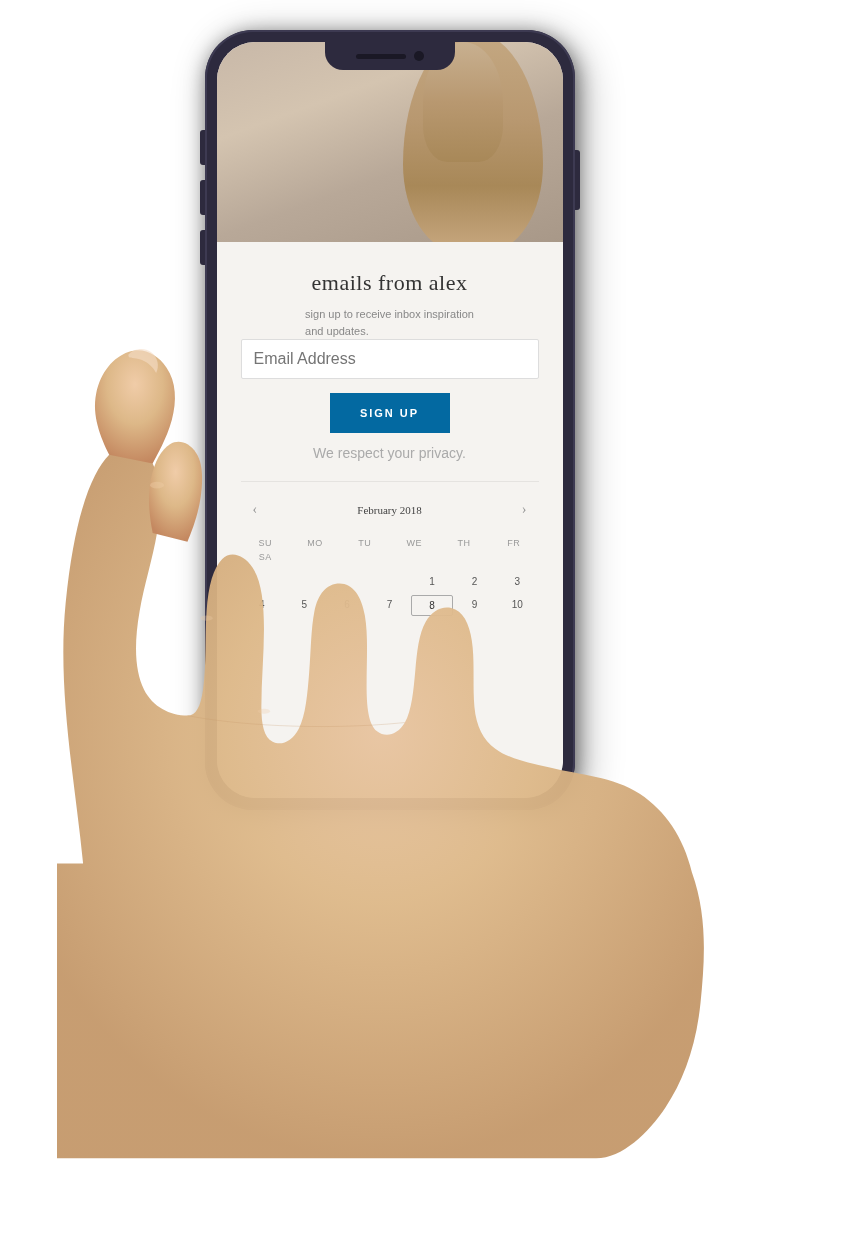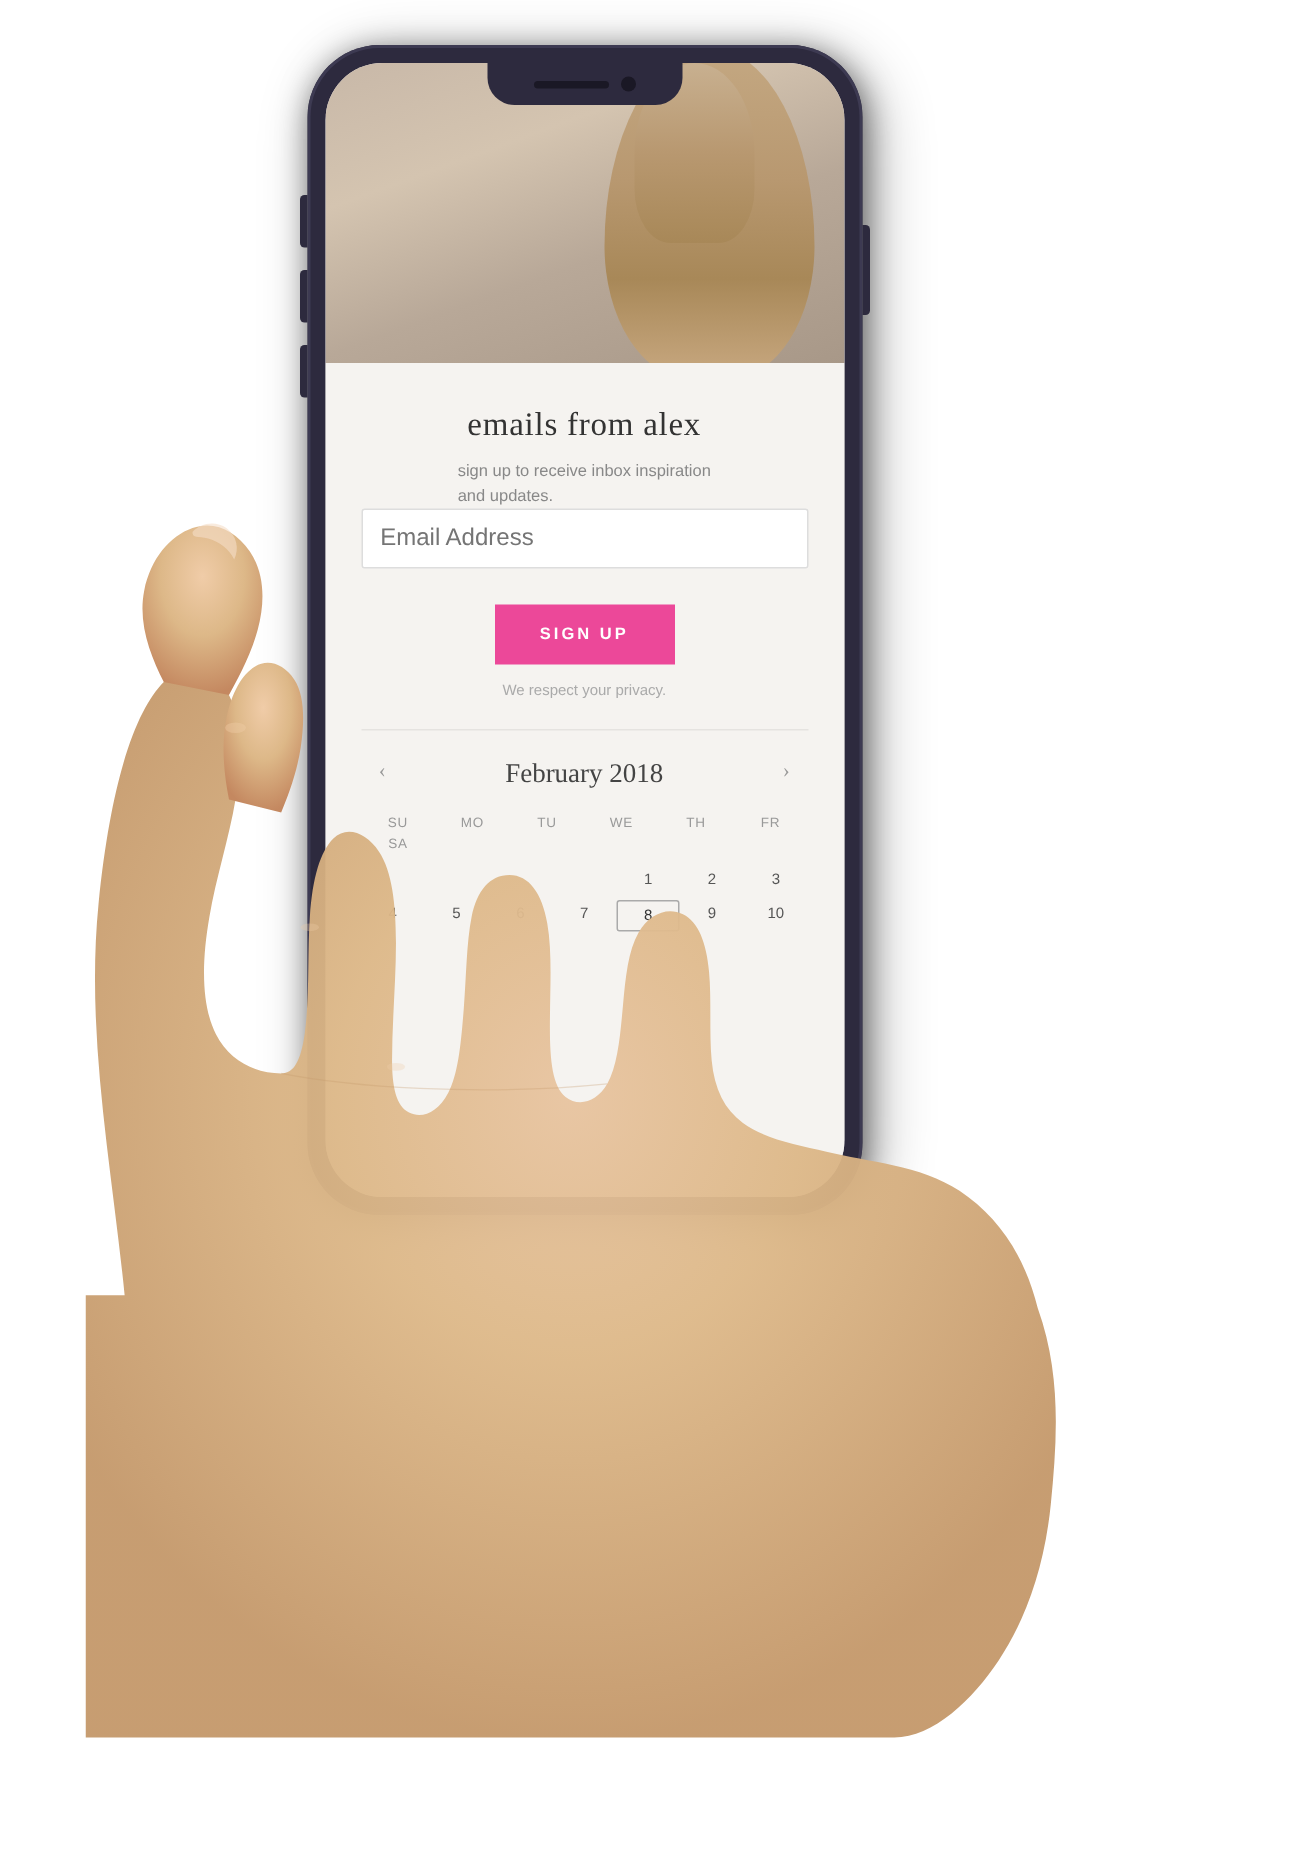--- a/index.html
+++ b/index.html
@@ -191,36 +191,35 @@
       color: #aaa;
       font-family: -apple-system, 'Helvetica Neue', sans-serif;
       margin-bottom: 14px;
       outline: none;
       font-weight: 300;
     }
 
     .signup-button {
       width: 120px;
       height: 40px;
-      background: #ec4899;
+      background: #0369a1;
       color: #fff;
       border: none;
       font-family: -apple-system, 'Helvetica Neue', sans-serif;
       font-size: 11px;
       font-weight: 600;
       letter-spacing: 2px;
       cursor: pointer;
       text-transform: uppercase;
       margin-bottom: 12px;
-      margin-top: 10px;
     }
 
     .privacy-text {
       font-family: -apple-system, 'Helvetica Neue', sans-serif;
-      font-size: 10px;
+      font-size: 14px;
       color: #aaa;
       margin-bottom: 20px;
     }
 
     
     .calendar-divider {
       width: 100%;
       height: 1px;
       background: #e5e3e0;
       margin-bottom: 16px;
@@ -238,21 +237,21 @@
     .cal-arrow {
       font-size: 14px;
       color: #999;
       cursor: pointer;
       padding: 4px 8px;
       font-weight: 300;
     }
 
     .cal-month {
       font-family: 'Georgia', 'Times New Roman', serif;
-      font-size: 18px;
+      font-size: 11px;
       color: #444;
       font-weight: 400;
     }
 
     .calendar-grid {
       width: 100%;
     }
 
     .cal-header-row {
       display: grid;

